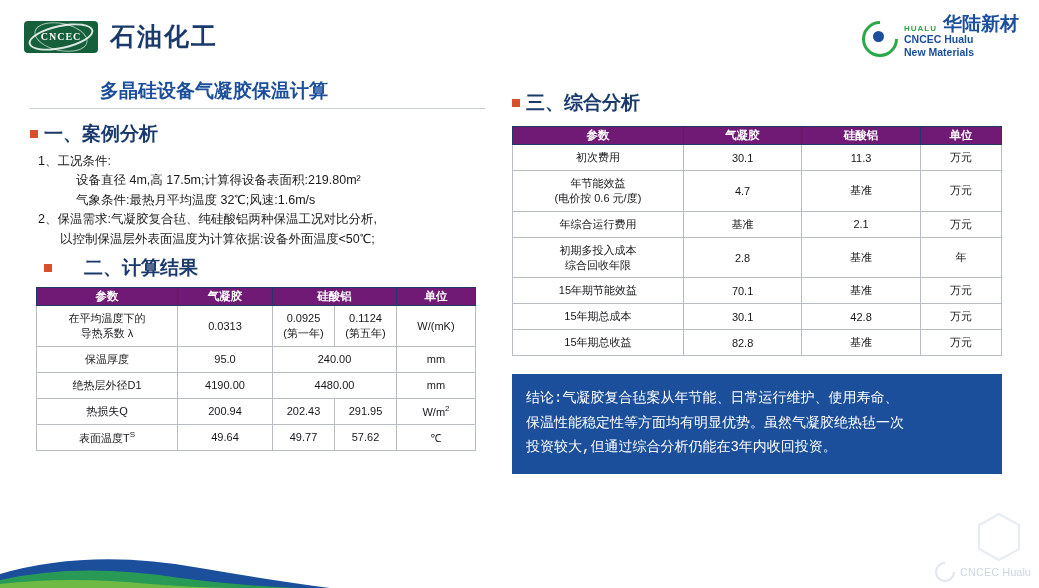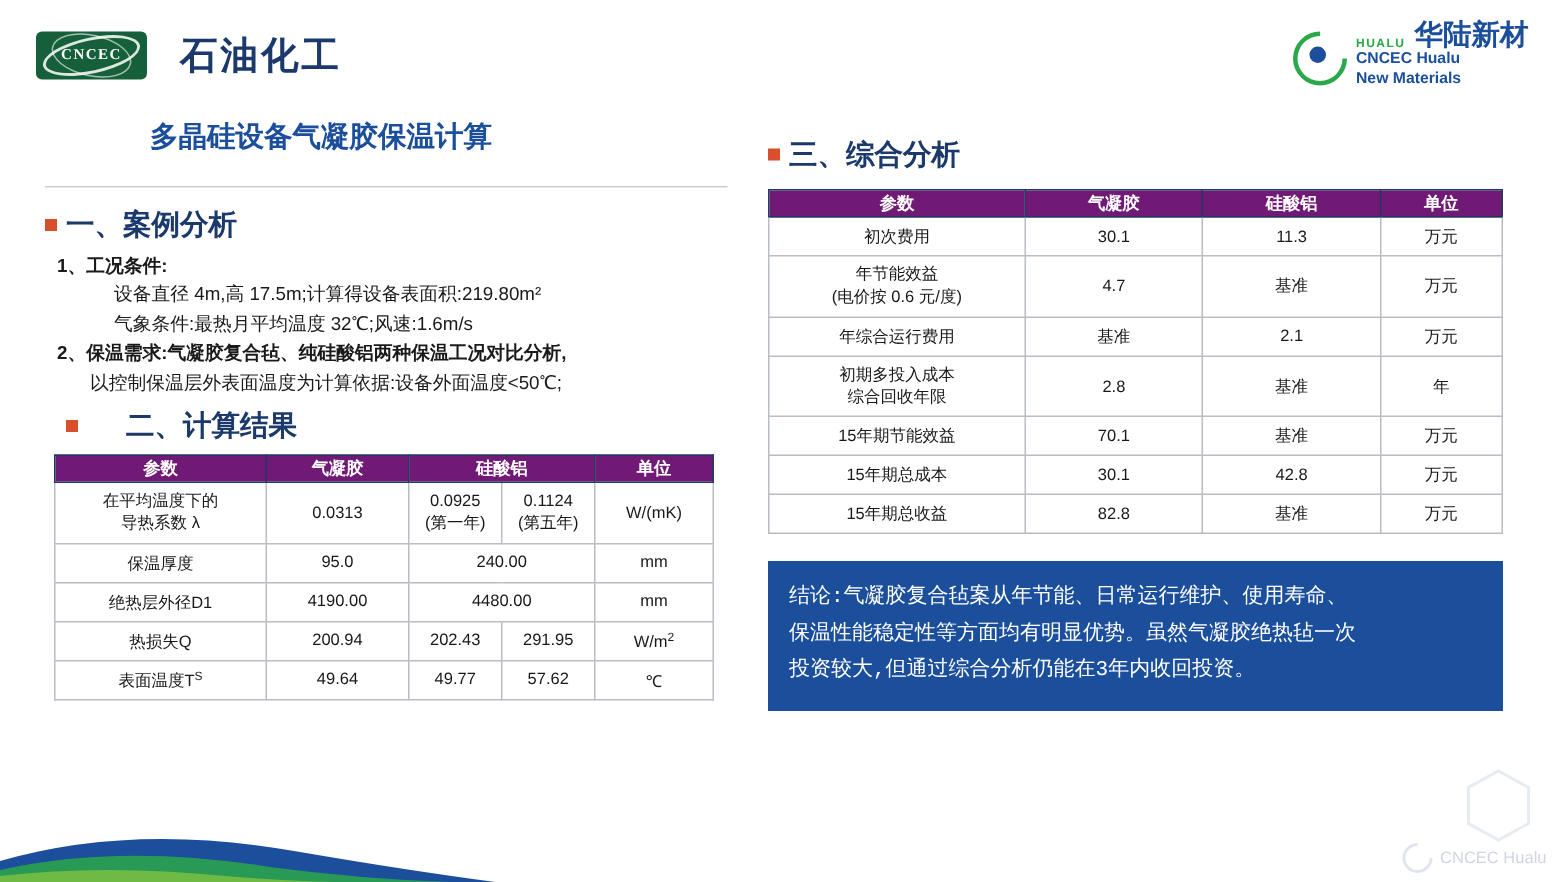--- a/index.html
+++ b/index.html
@@ -24,21 +24,21 @@
   .header {
     position: absolute;
     top: 0; left: 0; right: 0;
     height: 68px;
   }
   .logo-left {
     position: absolute;
     left: 24px; top: 20px;
     display: flex;
     align-items: center;
-    gap: 22px;
+    gap: 12px;
   }
   .cncec-mark {
     width: 74px; height: 32px;
     border-radius: 4px;
     background: #15603a;
     position: relative;
     overflow: hidden;
     display: flex;
     align-items: center;
     justify-content: center;
@@ -136,21 +136,21 @@
     left: 30px;
     top: 78px;
     width: 455px;
   }
   .slide-title {
     font-size: 19px;
     font-weight: bold;
     color: #1b4e9b;
     font-family: "Liberation Serif", serif;
     padding-left: 70px;
-    padding-bottom: 20px;
+    padding-bottom: 4px;
     border-bottom: 1px solid #c9cdd4;
     margin-bottom: 12px;
   }
   .sec-head {
     display: flex;
     align-items: center;
     gap: 6px;
     font-size: 19px;
     font-weight: bold;
     color: #1b3a6b;
@@ -162,21 +162,21 @@
     background: #d94f2b;
     display: inline-block;
     flex: 0 0 auto;
   }
   .sec-head.indent { margin-left: 14px; gap: 32px; }
   .line {
     font-size: 12.5px;
     color: #1a1a1a;
     line-height: 1.55;
   }
-  .l1 { margin-left: 8px; font-weight: bold; }
+  .l1 { margin-left: 8px; }
   .l2 { margin-left: 30px; }
   .l3 { margin-left: 46px; }
 
   
   table.t {
     border-collapse: collapse;
     font-size: 11px;
     color: #17181a;
     background: #fff;
   }

